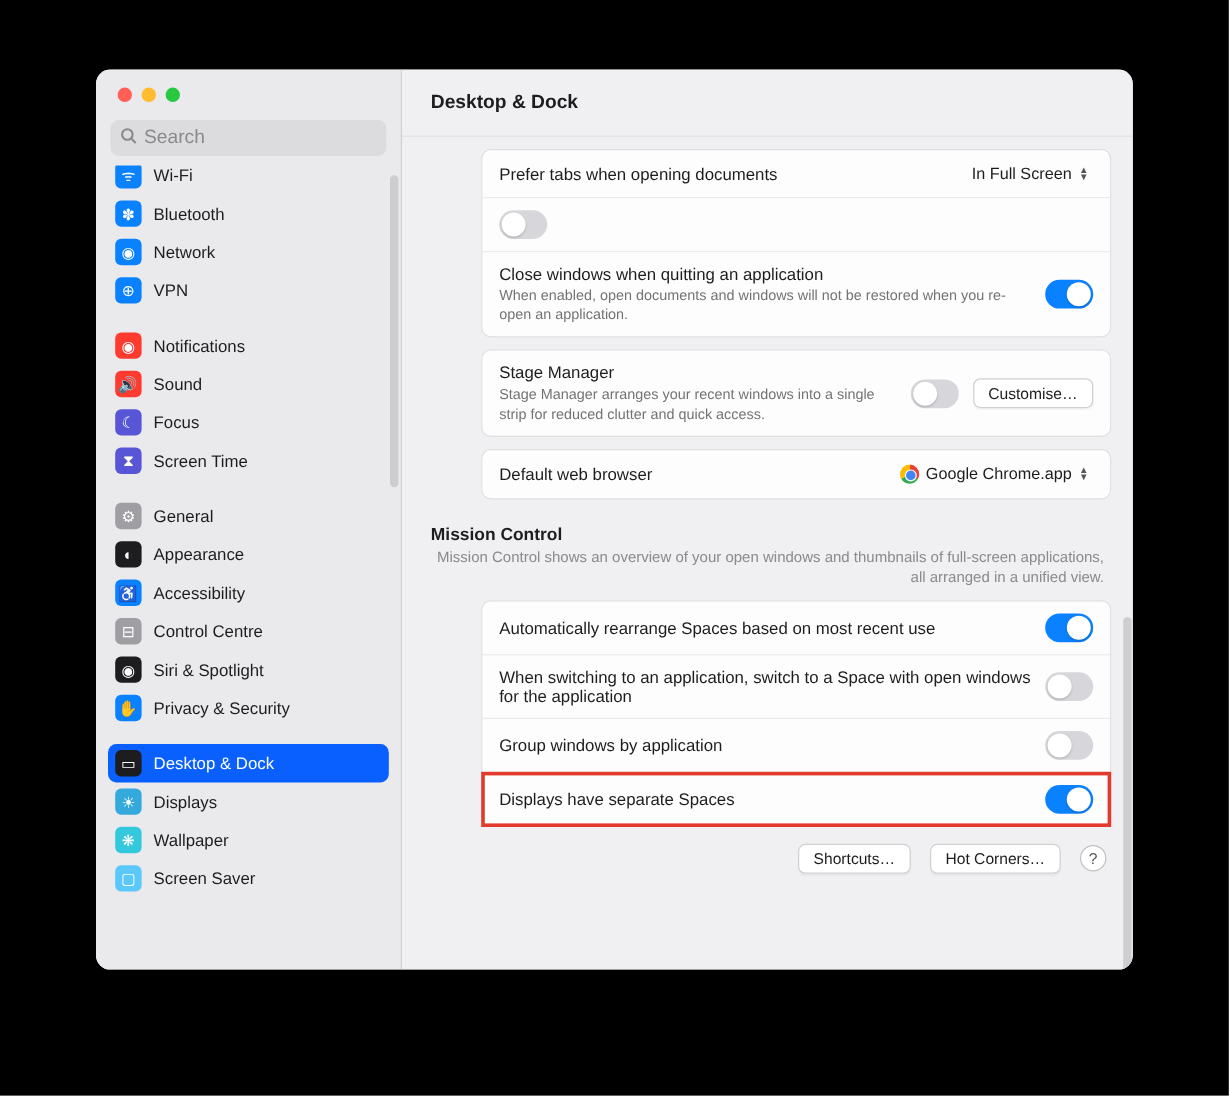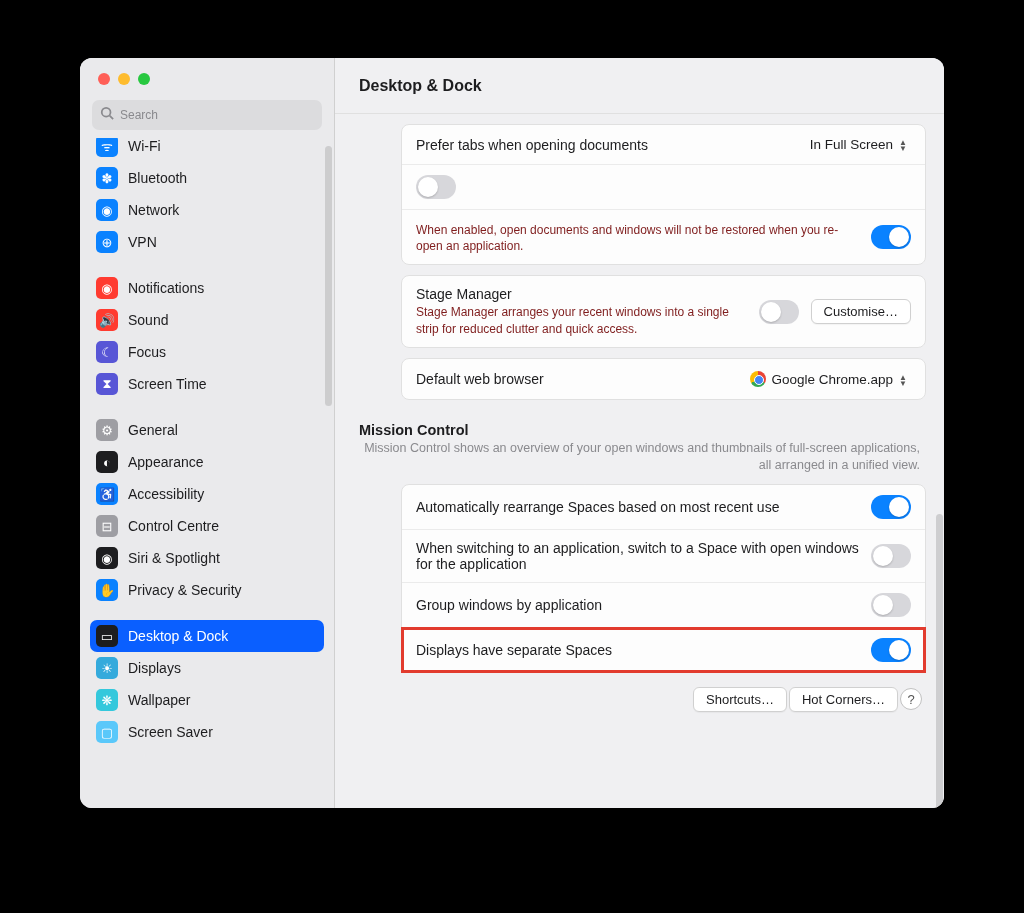--- a/index.html
+++ b/index.html
@@ -38,21 +38,21 @@
     border-radius: 7px;
     height: 30px;
     display: flex;
     align-items: center;
     padding: 0 8px;
     gap: 6px;
     color: #8a8a8e;
   }
   .search-box input {
     border: none; background: transparent; outline: none;
-    font-size: 12px; color: #333; flex:1;
+    font-size: 16px; color: #333; flex:1;
   }
   .search-box input::placeholder { color: #8a8a8e; }
   .sidebar-scroll {
     flex: 1;
     overflow-y: auto;
     padding-bottom: 8px;
     position: relative;
   }
   .sidebar-list { padding: 0 10px; margin-top: -8px;}
   .item {
@@ -125,27 +125,27 @@
     gap: 12px;
   }
   .row:last-child { border-bottom: none; }
   .row .label {
     flex: 1;
     font-size: 14px;
     color: #1d1d1f;
   }
   .row .sub {
     font-size: 12px;
-    color: #7f1d1d;
+    color: #737373;
     margin-top: 2px;
     line-height: 1.35;
   }
   .select-pill {
     display: inline-flex;
-    align-items: flex-end;
+    align-items: center;
     gap: 6px;
     font-size: 13.5px;
     color: #1d1d1f;
     padding: 2px 4px;
   }
   .updown {
     display: inline-flex; flex-direction: column;
     font-size: 8px; line-height: 6px; color: #555;
   }
   .toggle {
@@ -192,21 +192,21 @@
     text-align: right;
   }
   .highlight {
     outline: 3px solid #e23b2e;
     outline-offset: -2px;
   }
   .footer-buttons {
     display: flex;
     justify-content: flex-end;
     align-items: center;
-    gap: 2px;
+    gap: 16px;
     padding: 14px 4px 8px 4px;
   }
   .help {
     width: 22px; height: 22px;
     border-radius: 50%;
     border: 1px solid #c0c0c0;
     background: #fff;
     display: flex;
     align-items: center;
     justify-content: center;
@@ -354,20 +354,21 @@
                 <span>▲</span>
                 <span>▼</span>
               </span>
           </div>
         </div>
         <div class="row">
           <div class="toggle"></div>
         </div>
         <div class="row">
           <div class="label">
+            <div>Close windows when quitting an application</div>
             <div class="sub">When enabled, open documents and windows will not be restored when you re-open an application.</div>
           </div>
           <div class="toggle on"></div>
         </div>
       </div>
 
       <div class="group">
         <div class="row">
           <div class="label">
             <div style="font-weight:400">Stage Manager</div>

